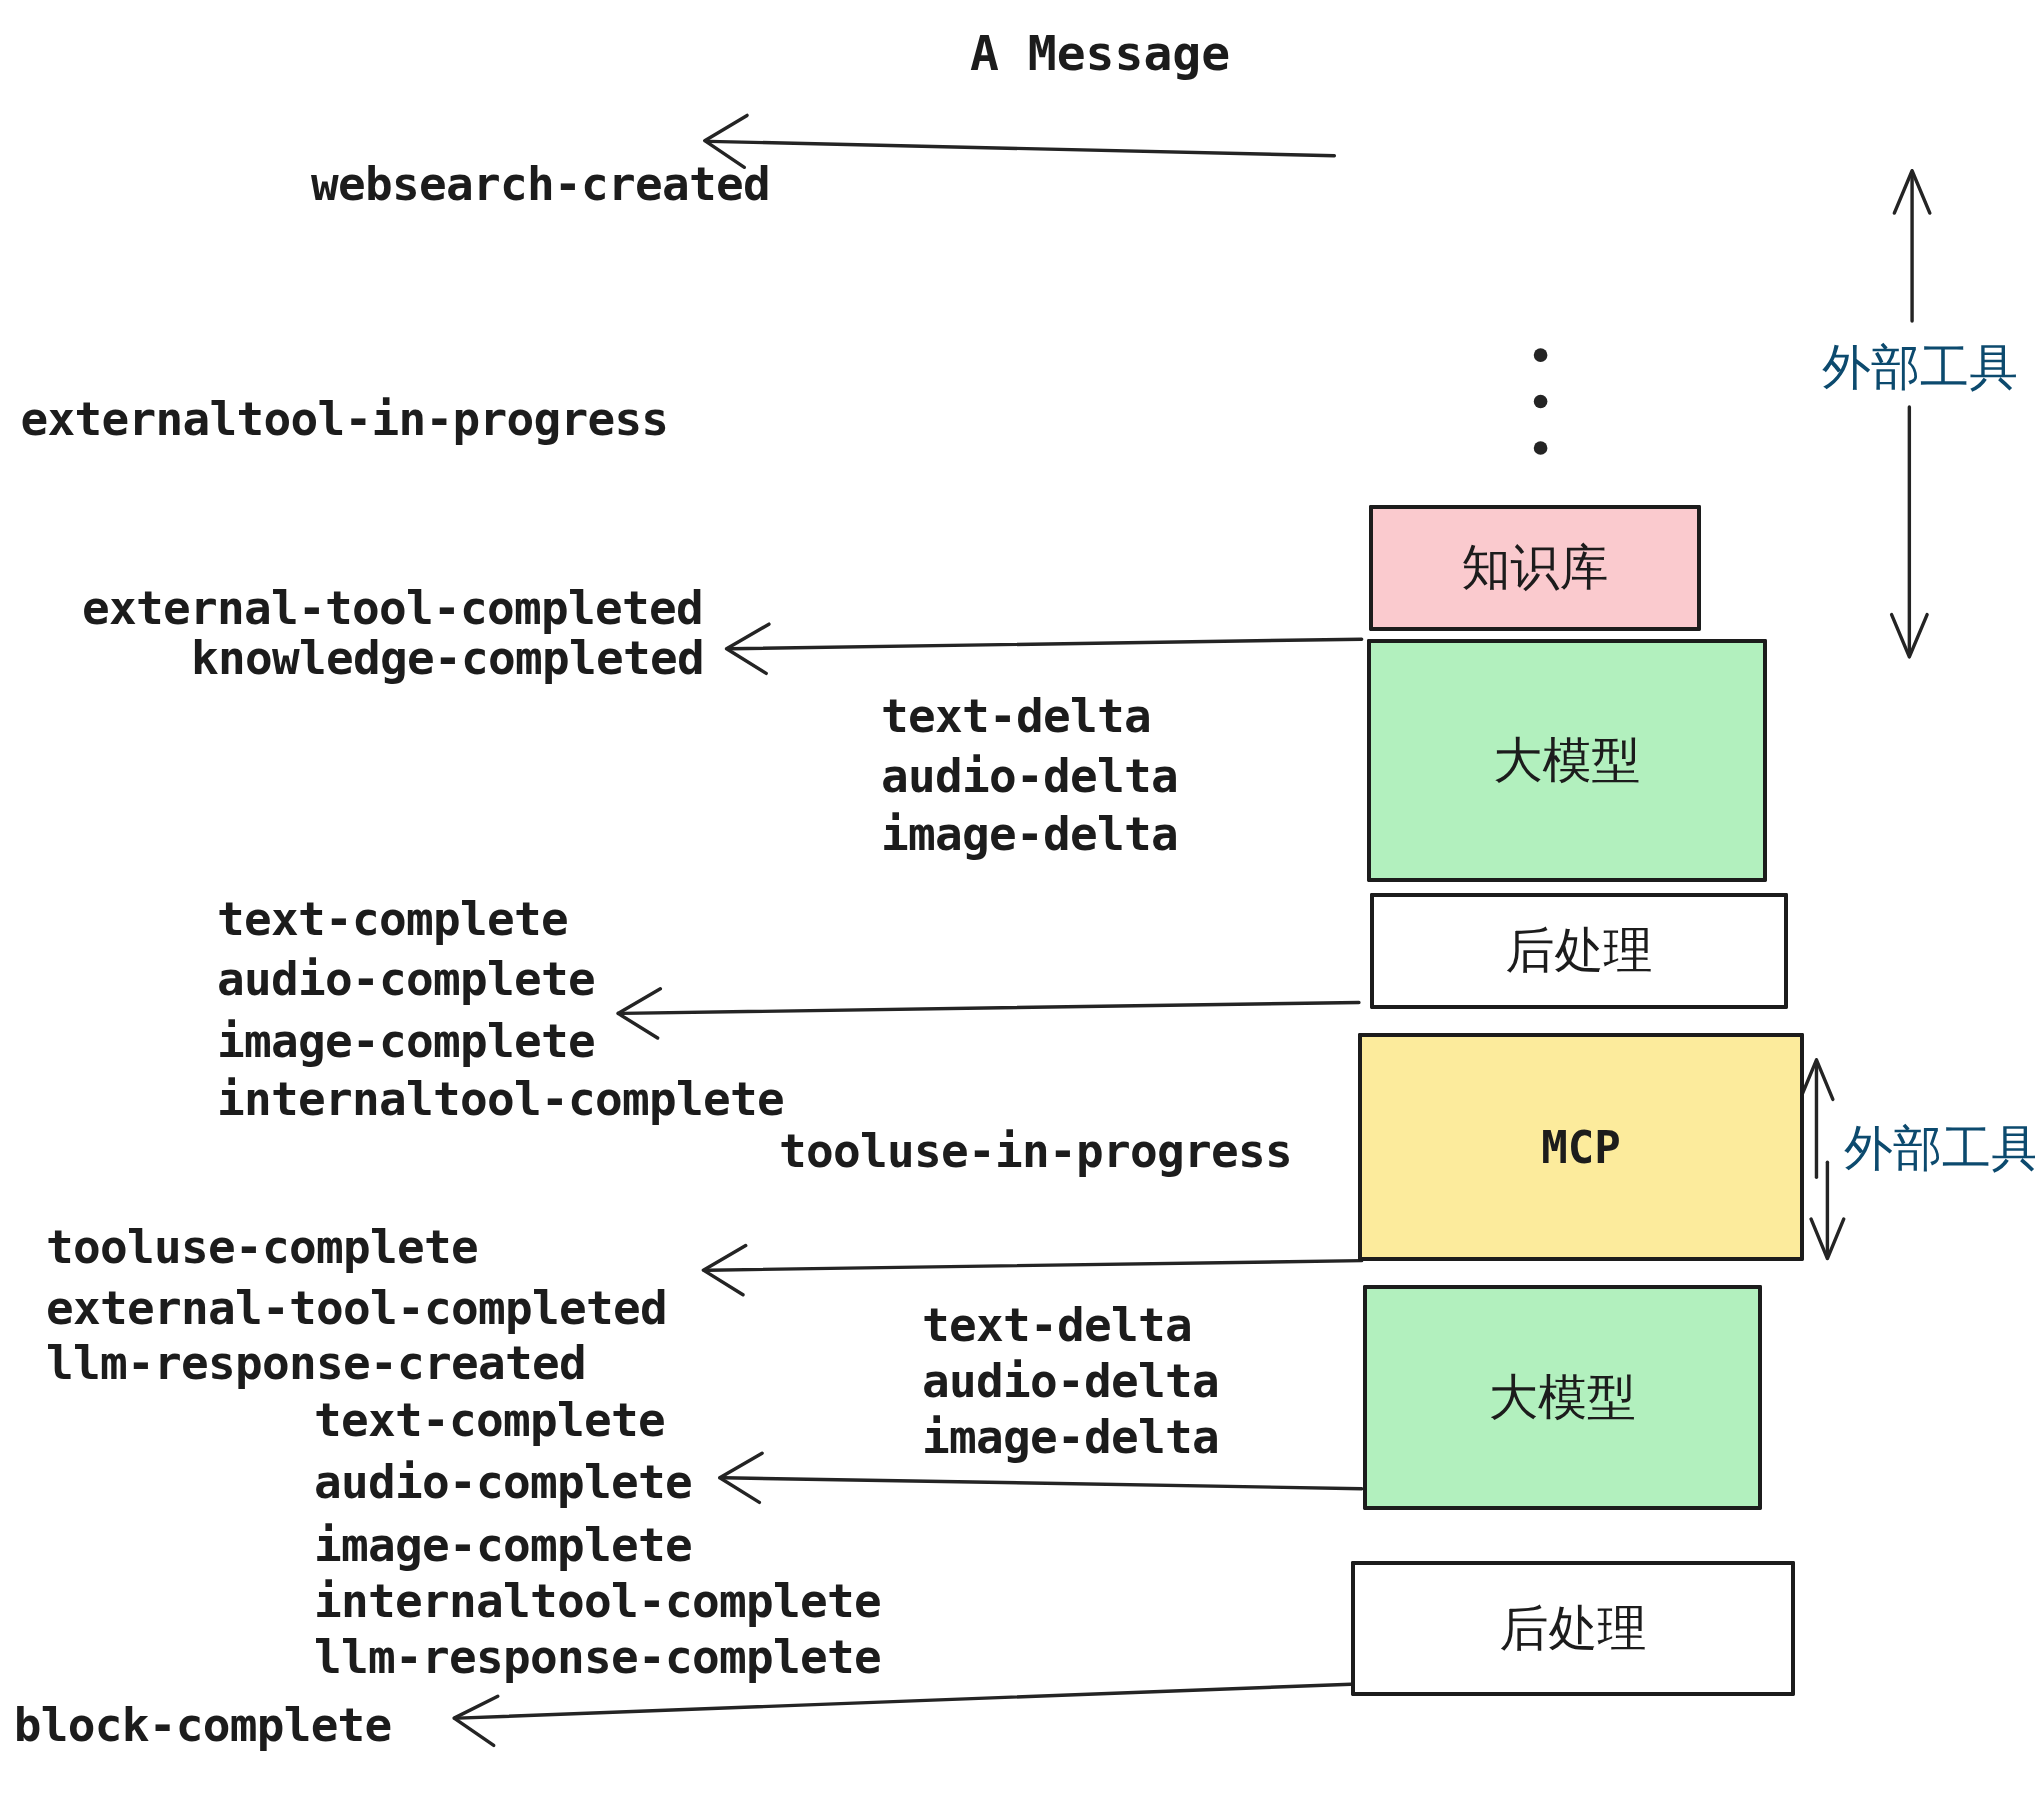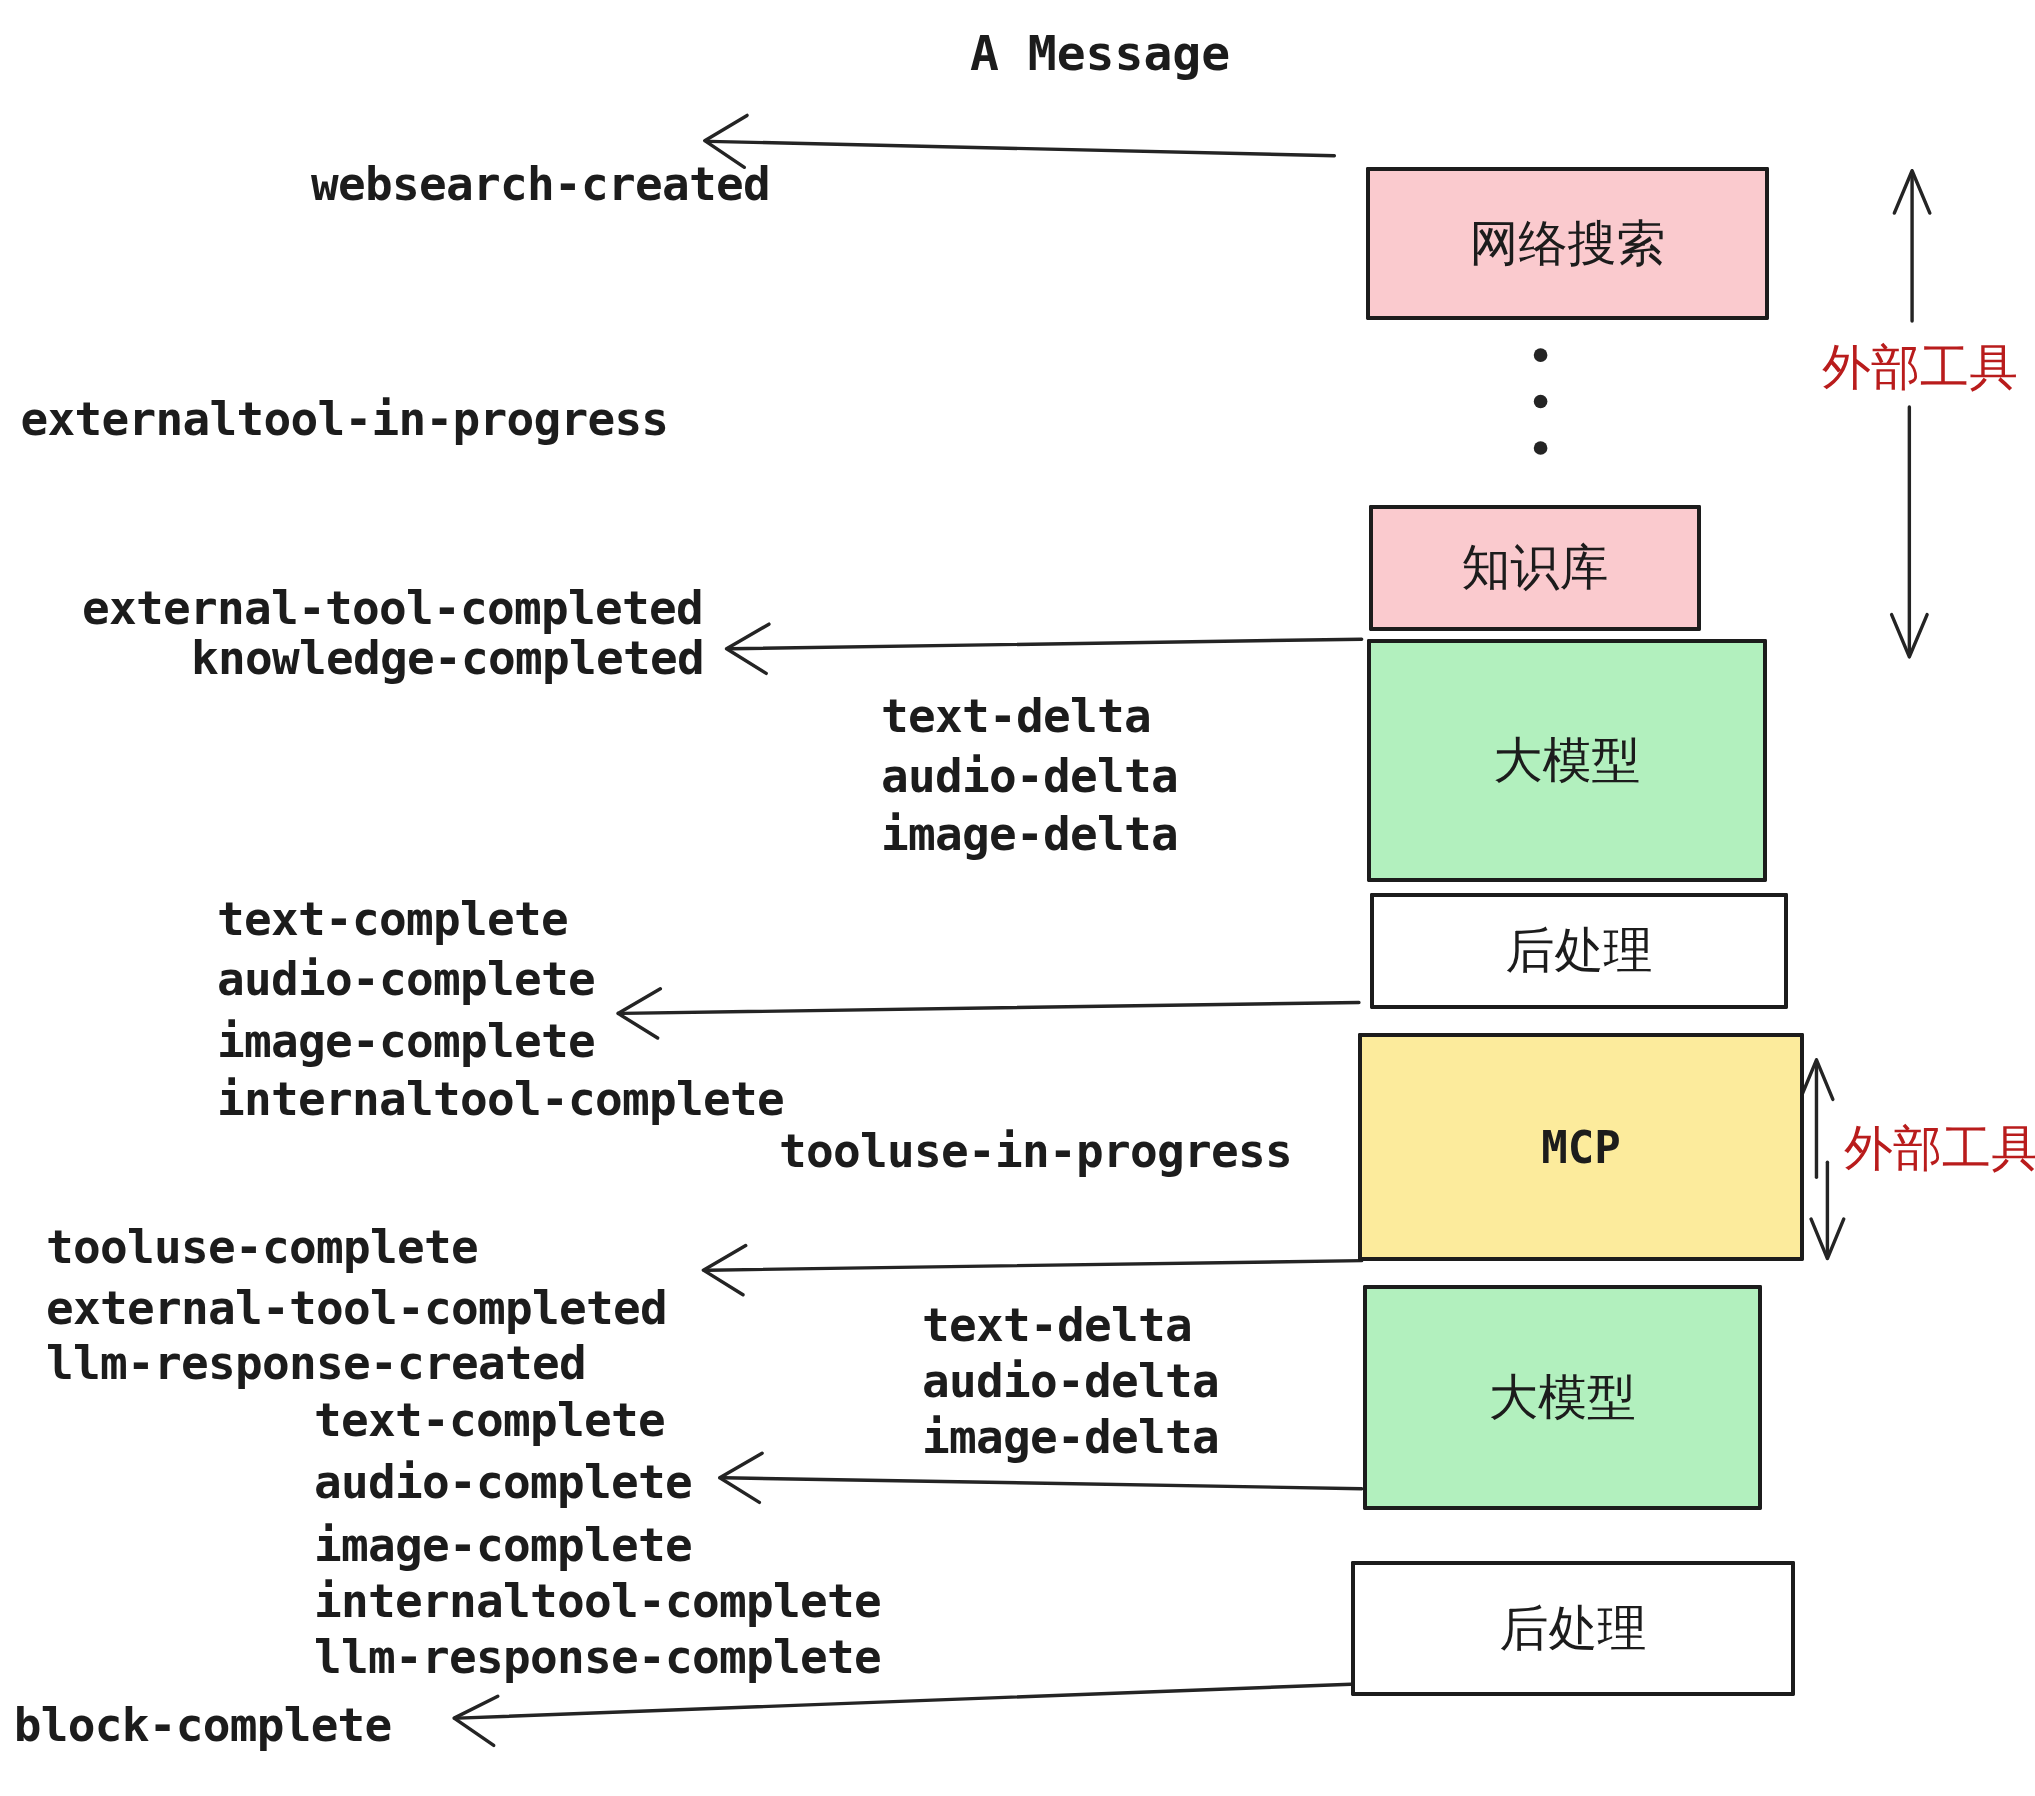--- a/index.html
+++ b/index.html
@@ -48,21 +48,21 @@
   .box-green{background:#b2f0be;}
   .box-yellow{background:#fceb9c;}
   .box-white{background:#ffffff;text-align:center;}
   .box-mono{font-family:"DejaVu Sans Mono",monospace;font-weight:bold;font-size:44px;}
   .side-label{
     position:absolute;
     z-index:2;
     font-family:"Liberation Sans","DejaVu Sans",sans-serif;
     font-weight:500;
     font-size:49px;
-    color:#b91c1c;
+    color:#0c4a6e;
     white-space:nowrap;
   }
 </style>
 </head>
 <body>
 
 <div class="canvas">
 
   <svg class="connector-layer" width="2035" height="1796" viewBox="0 0 2980 2630" fill="none" stroke="#242424" stroke-width="5" stroke-linecap="round">
 
@@ -141,23 +141,20 @@
   <div class="evt" style="left:922px;top:1302px;">text-delta</div>
   <div class="evt" style="left:922px;top:1358px;">audio-delta</div>
   <div class="evt" style="left:922px;top:1414px;">image-delta</div>
   <div class="evt" style="left:314px;top:1397px;">text-complete</div>
   <div class="evt" style="left:314px;top:1459px;">audio-complete</div>
   <div class="evt" style="left:314px;top:1522px;">image-complete</div>
   <div class="evt" style="left:314px;top:1578px;">internaltool-complete</div>
   <div class="evt" style="left:314px;top:1634px;">llm-response-complete</div>
   <div class="evt" style="left:13.7px;top:1702px;">block-complete</div>
 
-  <div class="box box-pink" style="left:1366px;top:167px;width:403px;height:153px;">
-    <span>网络搜索</span>
-  </div>
   <div class="box box-pink" style="left:1369px;top:505px;width:332px;height:126px;">
     <span>知识库</span>
   </div>
   <div class="box box-green" style="left:1367px;top:639px;width:400px;height:243px;">
     <span>大模型</span>
   </div>
   <div class="box box-white" style="left:1370px;top:893px;width:418px;height:116px;">
     <span>后处理</span>
   </div>
   <div class="box box-yellow box-mono" style="left:1358px;top:1033px;width:446px;height:228px;">

